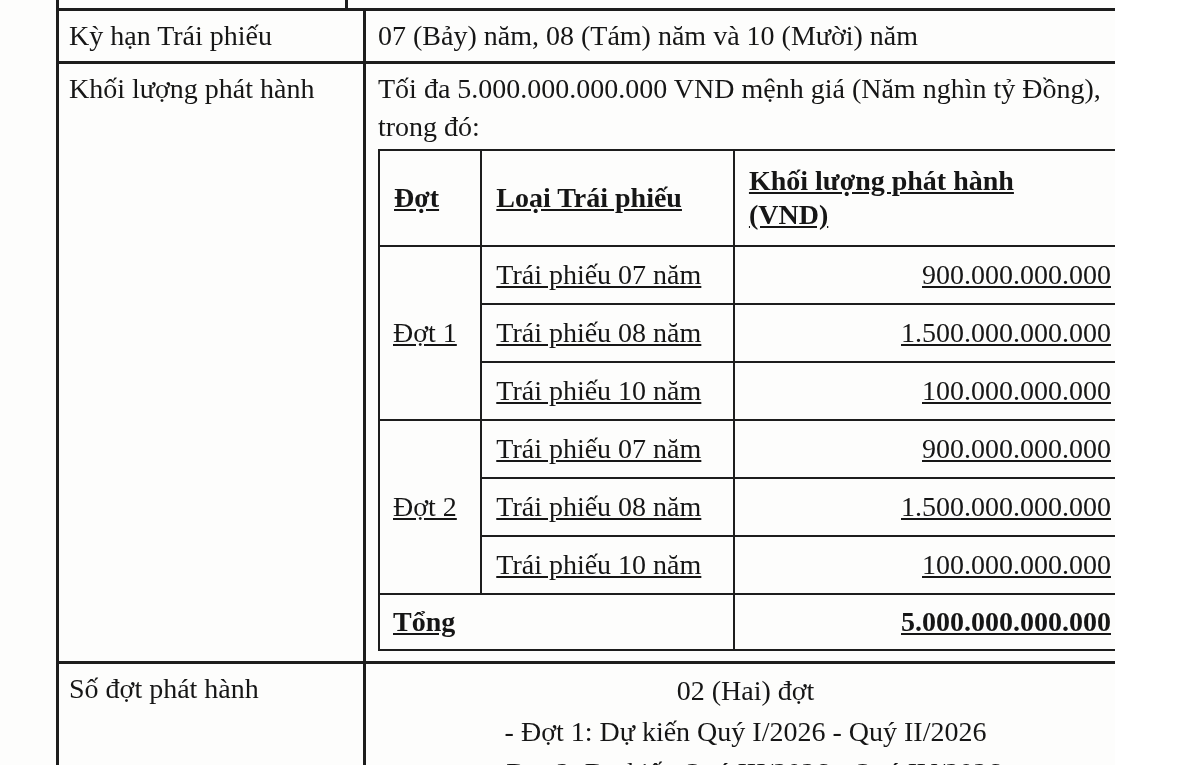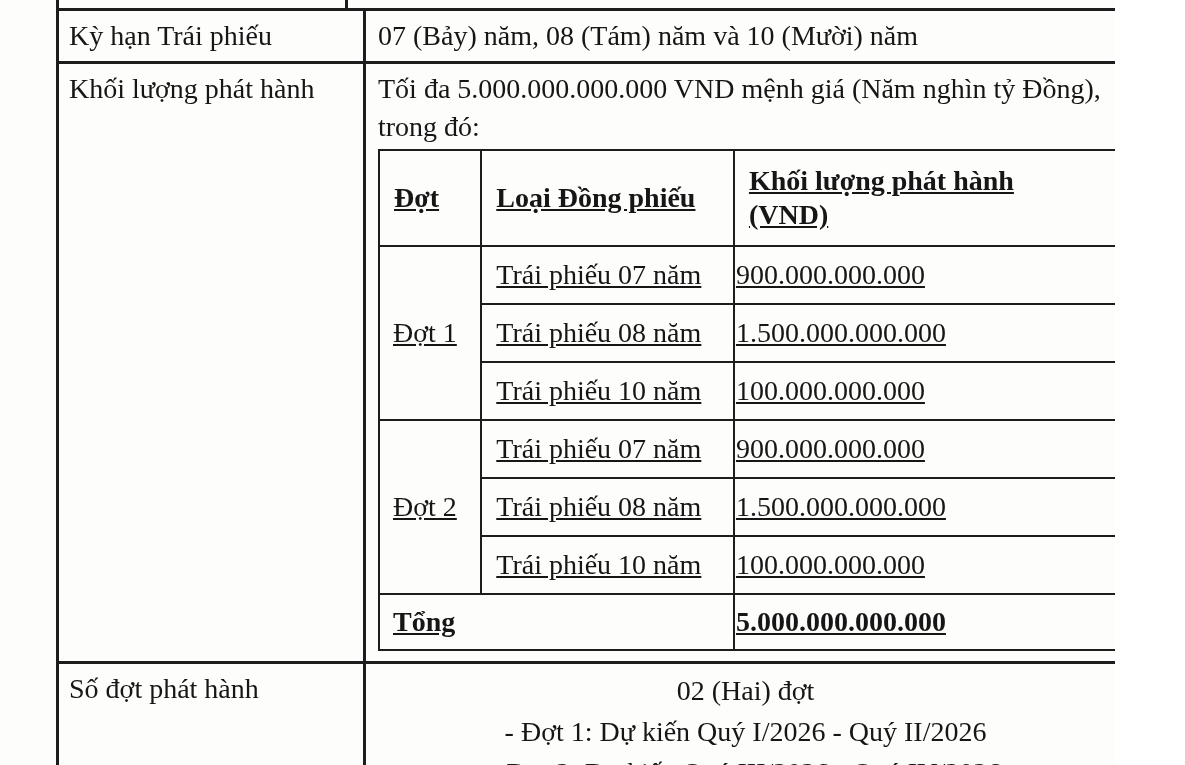--- a/index.html
+++ b/index.html
@@ -15,21 +15,21 @@
   td.label-col { width:288px; padding:6px 6px 0 10px; line-height:38px; }
   td.value-col { padding:6px 8px 0 12px; line-height:38px; }
   tr.r1 > td { height:50px; vertical-align:middle !important; padding-top:0 !important; }
   tr.r3 > td { height:124px; }
   .intro-line { line-height:38px; }
   table.inner { width:748px; margin:3px 0 10px 0;text-decoration:underline; }
   table.inner th, table.inner td { border:2px solid #1d1d1d; vertical-align:middle; }
   table.inner th { font-weight:bold; text-align:left; padding-left:14px; height:92px; line-height:34px; }
   table.inner td { height:54px;border-radius:24px; }
   td.type-cell { padding-left:14px; }
-  td.num-cell { padding-right:13px; }
+  td.num-cell { text-align:right; padding-right:13px; }
   td.dot-cell { padding-left:13px;margin-left:16px; }
   tr.total-row > td { height:52px; font-weight:bold; }
   td.total-label { padding-left:13px; }
   .lines div { line-height:41px;text-align:center; }
 </style>
 </head>
 <body>
 
 <div class="page">
 
@@ -52,21 +52,21 @@
 
           <table class="inner">
             <colgroup>
               <col style="width:102px">
               <col style="width:252px">
               <col style="width:390px">
             </colgroup>
             <tbody>
               <tr>
                 <th>Đợt</th>
-                <th>Loại Đồng phiếu</th>
+                <th>Loại Trái phiếu</th>
                 <th>
                   <div>Khối lượng phát hành</div>
                   <div>(VND)</div>
                 </th>
               </tr>
 
               <tr>
                 <td class="dot-cell" rowspan="3">Đợt 1</td>
                 <td class="type-cell">Trái phiếu 07 năm</td>
                 <td class="num-cell">900.000.000.000</td>

